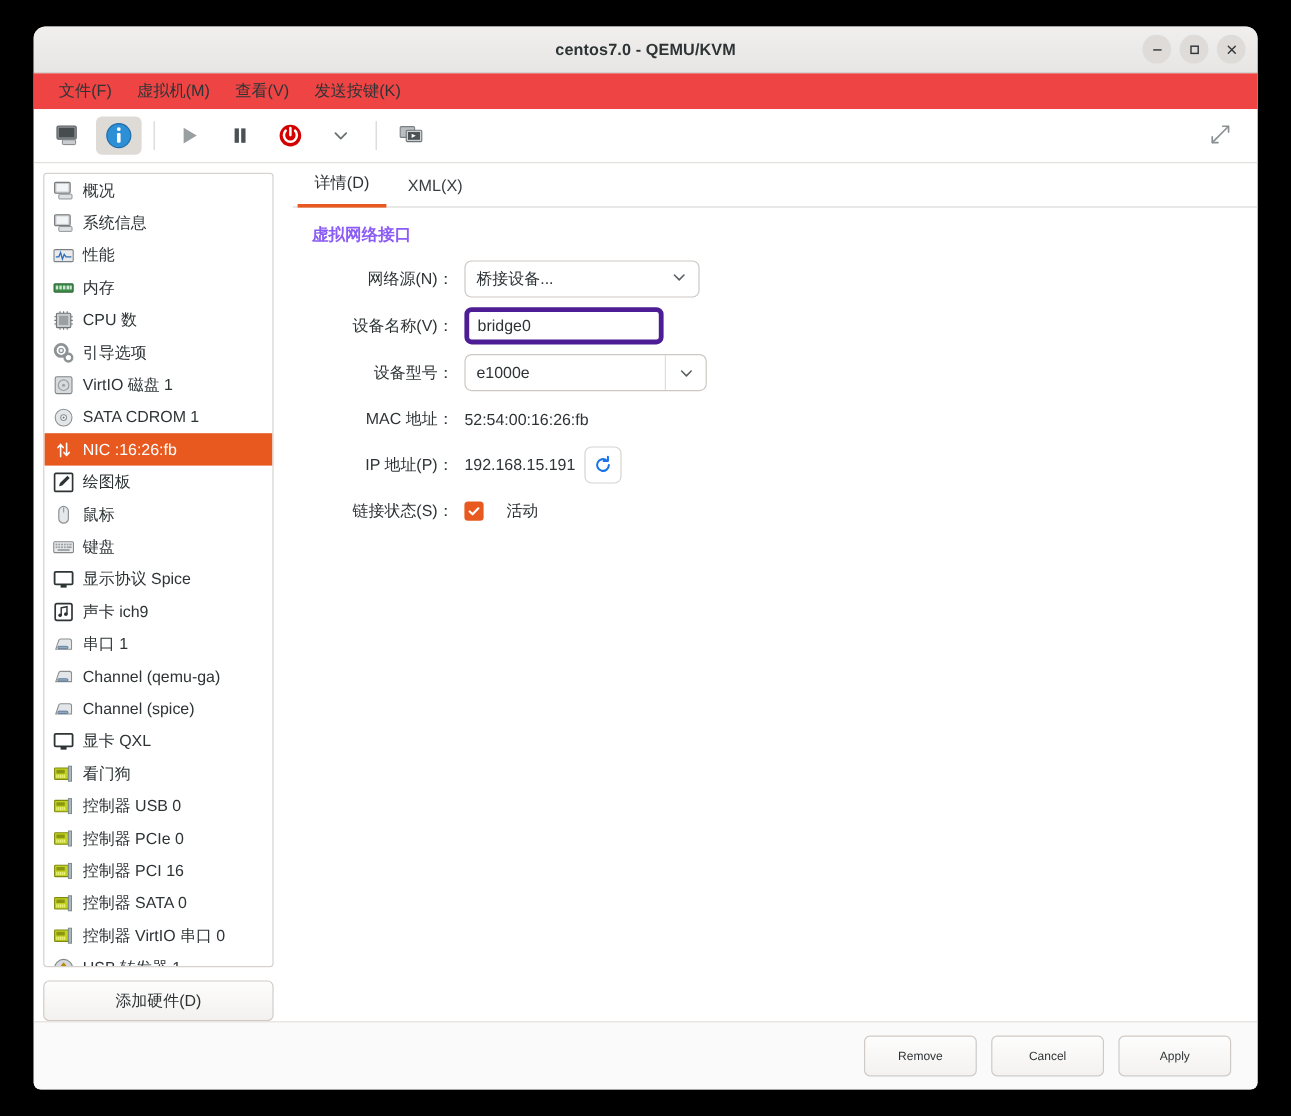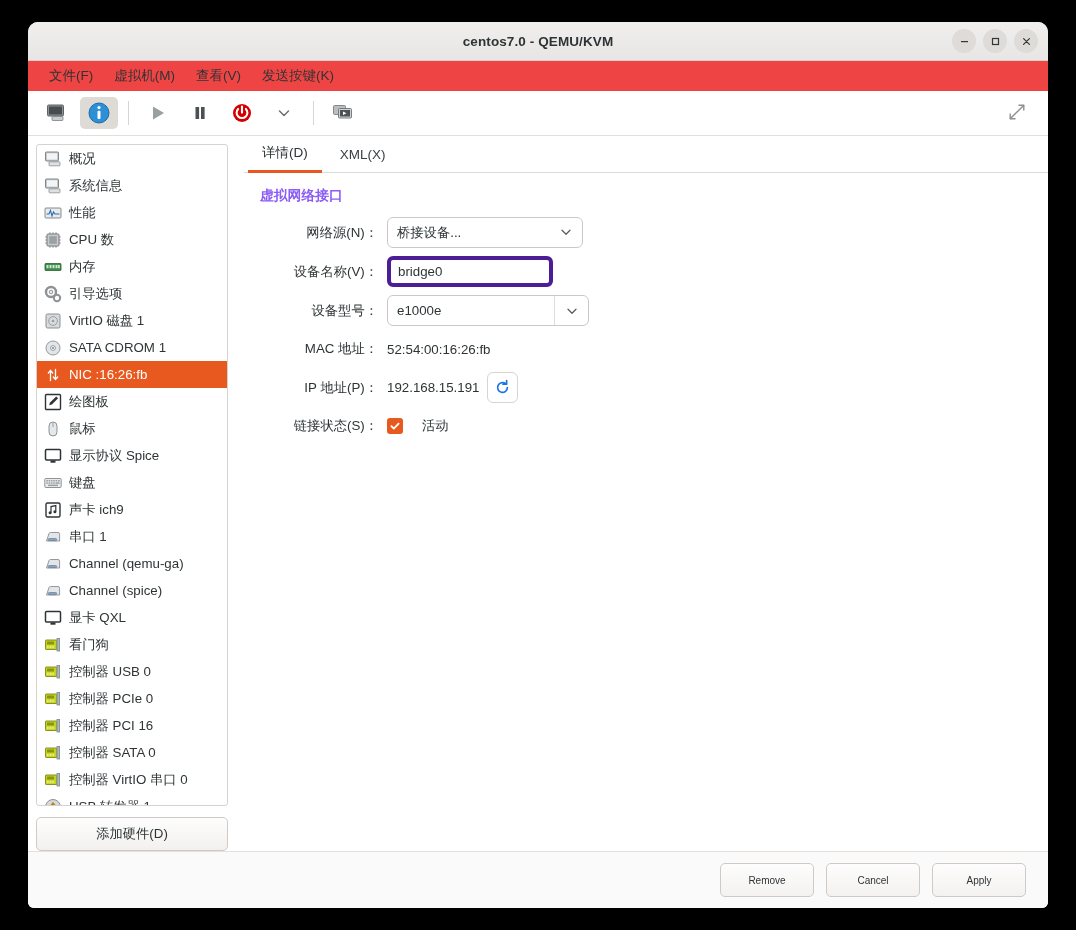--- a/index.html
+++ b/index.html
@@ -437,49 +437,49 @@
                 <rect x="1" y="4" width="16" height="10" rx="1" fill="#e8eaec" stroke="#7c8083" stroke-width="0.9"></rect>
                 <path d="M2.5 10 H5 L6.5 6.5 L8 12 L9.5 8 L11 10 H15.5" fill="none" stroke="#2d6fb8" stroke-width="1.1"></path>
               </svg>
           </span>
           <span>性能</span>
         </div>
 
         <div class="hw-row">
           <span class="hw-icon">
             <svg width="18" height="18" viewBox="0 0 18 18">
-                <rect x="3" y="3" width="12" height="12" rx="1" fill="#c8ccce" stroke="#6f7376" stroke-width="0.9"></rect>
-                <rect x="5.2" y="5.2" width="7.6" height="7.6" fill="#9ba0a3"></rect>
-                <g stroke="#6f7376" stroke-width="0.9">
-                  <path d="M6 3 V1.3 M9 3 V1.3 M12 3 V1.3 M6 15 V16.7 M9 15 V16.7 M12 15 V16.7 M3 6 H1.3 M3 9 H1.3 M3 12 H1.3 M15 6 H16.7 M15 9 H16.7 M15 12 H16.7"></path>
-                </g>
-              </svg>
-          </span>
-          <span>CPU 数</span>
-        </div>
-
-        <div class="hw-row">
-          <span class="hw-icon">
-            <svg width="18" height="18" viewBox="0 0 18 18">
                 <rect x="1" y="5.5" width="16" height="7" rx="0.6" fill="#3f8b4a" stroke="#2a6133" stroke-width="0.8"></rect>
                 <g fill="#cfe8d2">
                   <rect x="2.5" y="7" width="2" height="3.2"></rect>
                   <rect x="5.5" y="7" width="2" height="3.2"></rect>
                   <rect x="8.5" y="7" width="2" height="3.2"></rect>
                   <rect x="11.5" y="7" width="2" height="3.2"></rect>
                   <rect x="14" y="7" width="1.8" height="3.2"></rect>
                 </g>
               </svg>
           </span>
           <span>内存</span>
         </div>
 
         <div class="hw-row">
           <span class="hw-icon">
             <svg width="18" height="18" viewBox="0 0 18 18">
+                <rect x="3" y="3" width="12" height="12" rx="1" fill="#c8ccce" stroke="#6f7376" stroke-width="0.9"></rect>
+                <rect x="5.2" y="5.2" width="7.6" height="7.6" fill="#9ba0a3"></rect>
+                <g stroke="#6f7376" stroke-width="0.9">
+                  <path d="M6 3 V1.3 M9 3 V1.3 M12 3 V1.3 M6 15 V16.7 M9 15 V16.7 M12 15 V16.7 M3 6 H1.3 M3 9 H1.3 M3 12 H1.3 M15 6 H16.7 M15 9 H16.7 M15 12 H16.7"></path>
+                </g>
+              </svg>
+          </span>
+          <span>CPU 数</span>
+        </div>
+
+        <div class="hw-row">
+          <span class="hw-icon">
+            <svg width="18" height="18" viewBox="0 0 18 18">
                 <circle cx="7" cy="7" r="5" fill="none" stroke="#8d9295" stroke-width="2.4"></circle>
                 <circle cx="7" cy="7" r="1.8" fill="#eceeef" stroke="#8d9295" stroke-width="1"></circle>
                 <circle cx="13" cy="13" r="3.2" fill="none" stroke="#8d9295" stroke-width="2"></circle>
               </svg>
           </span>
           <span>引导选项</span>
         </div>
 
         <div class="hw-row">
           <span class="hw-icon">
@@ -524,30 +524,20 @@
         </div>
 
         <div class="hw-row">
           <span class="hw-icon">
             <svg width="18" height="18" viewBox="0 0 18 18">
                 <rect x="5" y="2" width="8" height="14" rx="4" fill="#e5e8ea" stroke="#8d9295" stroke-width="1"></rect>
                 <path d="M9 3 V7" stroke="#9aa0a3" stroke-width="1"></path>
               </svg>
           </span>
           <span>鼠标</span>
-        </div>
-
-        <div class="hw-row">
-          <span class="hw-icon">
-            <svg width="18" height="18" viewBox="0 0 18 18">
-                <rect x="1.5" y="2.5" width="15" height="10.5" rx="1" fill="#ffffff" stroke="#2e3436" stroke-width="1.5"></rect>
-                <rect x="6.5" y="13.5" width="5" height="2.2" fill="#2e3436"></rect>
-              </svg>
-          </span>
-          <span>显示协议 Spice</span>
         </div>
 
         <div class="hw-row">
           <span class="hw-icon">
             <svg width="18" height="18" viewBox="0 0 18 18">
                 <rect x="0.8" y="4.5" width="16.4" height="9" rx="1" fill="#e9ecee" stroke="#85898c" stroke-width="0.9"></rect>
                 <g fill="#9aa0a3">
                   <rect x="2.3" y="6" width="1.6" height="1.5"></rect>
                   <rect x="4.6" y="6" width="1.6" height="1.5"></rect>
                   <rect x="6.9" y="6" width="1.6" height="1.5"></rect>
@@ -562,20 +552,30 @@
                   <rect x="4" y="10.6" width="10" height="1.5"></rect>
                 </g>
               </svg>
           </span>
           <span>键盘</span>
         </div>
 
         <div class="hw-row">
           <span class="hw-icon">
             <svg width="18" height="18" viewBox="0 0 18 18">
+                <rect x="1.5" y="2.5" width="15" height="10.5" rx="1" fill="#ffffff" stroke="#2e3436" stroke-width="1.5"></rect>
+                <rect x="6.5" y="13.5" width="5" height="2.2" fill="#2e3436"></rect>
+              </svg>
+          </span>
+          <span>显示协议 Spice</span>
+        </div>
+
+        <div class="hw-row">
+          <span class="hw-icon">
+            <svg width="18" height="18" viewBox="0 0 18 18">
                 <rect x="2" y="2" width="14" height="14" rx="1.5" fill="#ffffff" stroke="#2e3436" stroke-width="1.4"></rect>
                 <path d="M7 11.6 V5.6 L11.8 4.6 V10.6" fill="none" stroke="#2e3436" stroke-width="1.2"></path>
                 <circle cx="6.1" cy="11.8" r="1.5" fill="#2e3436"></circle>
                 <circle cx="10.9" cy="10.8" r="1.5" fill="#2e3436"></circle>
               </svg>
           </span>
           <span>声卡 ich9</span>
         </div>
 
         <div class="hw-row">

